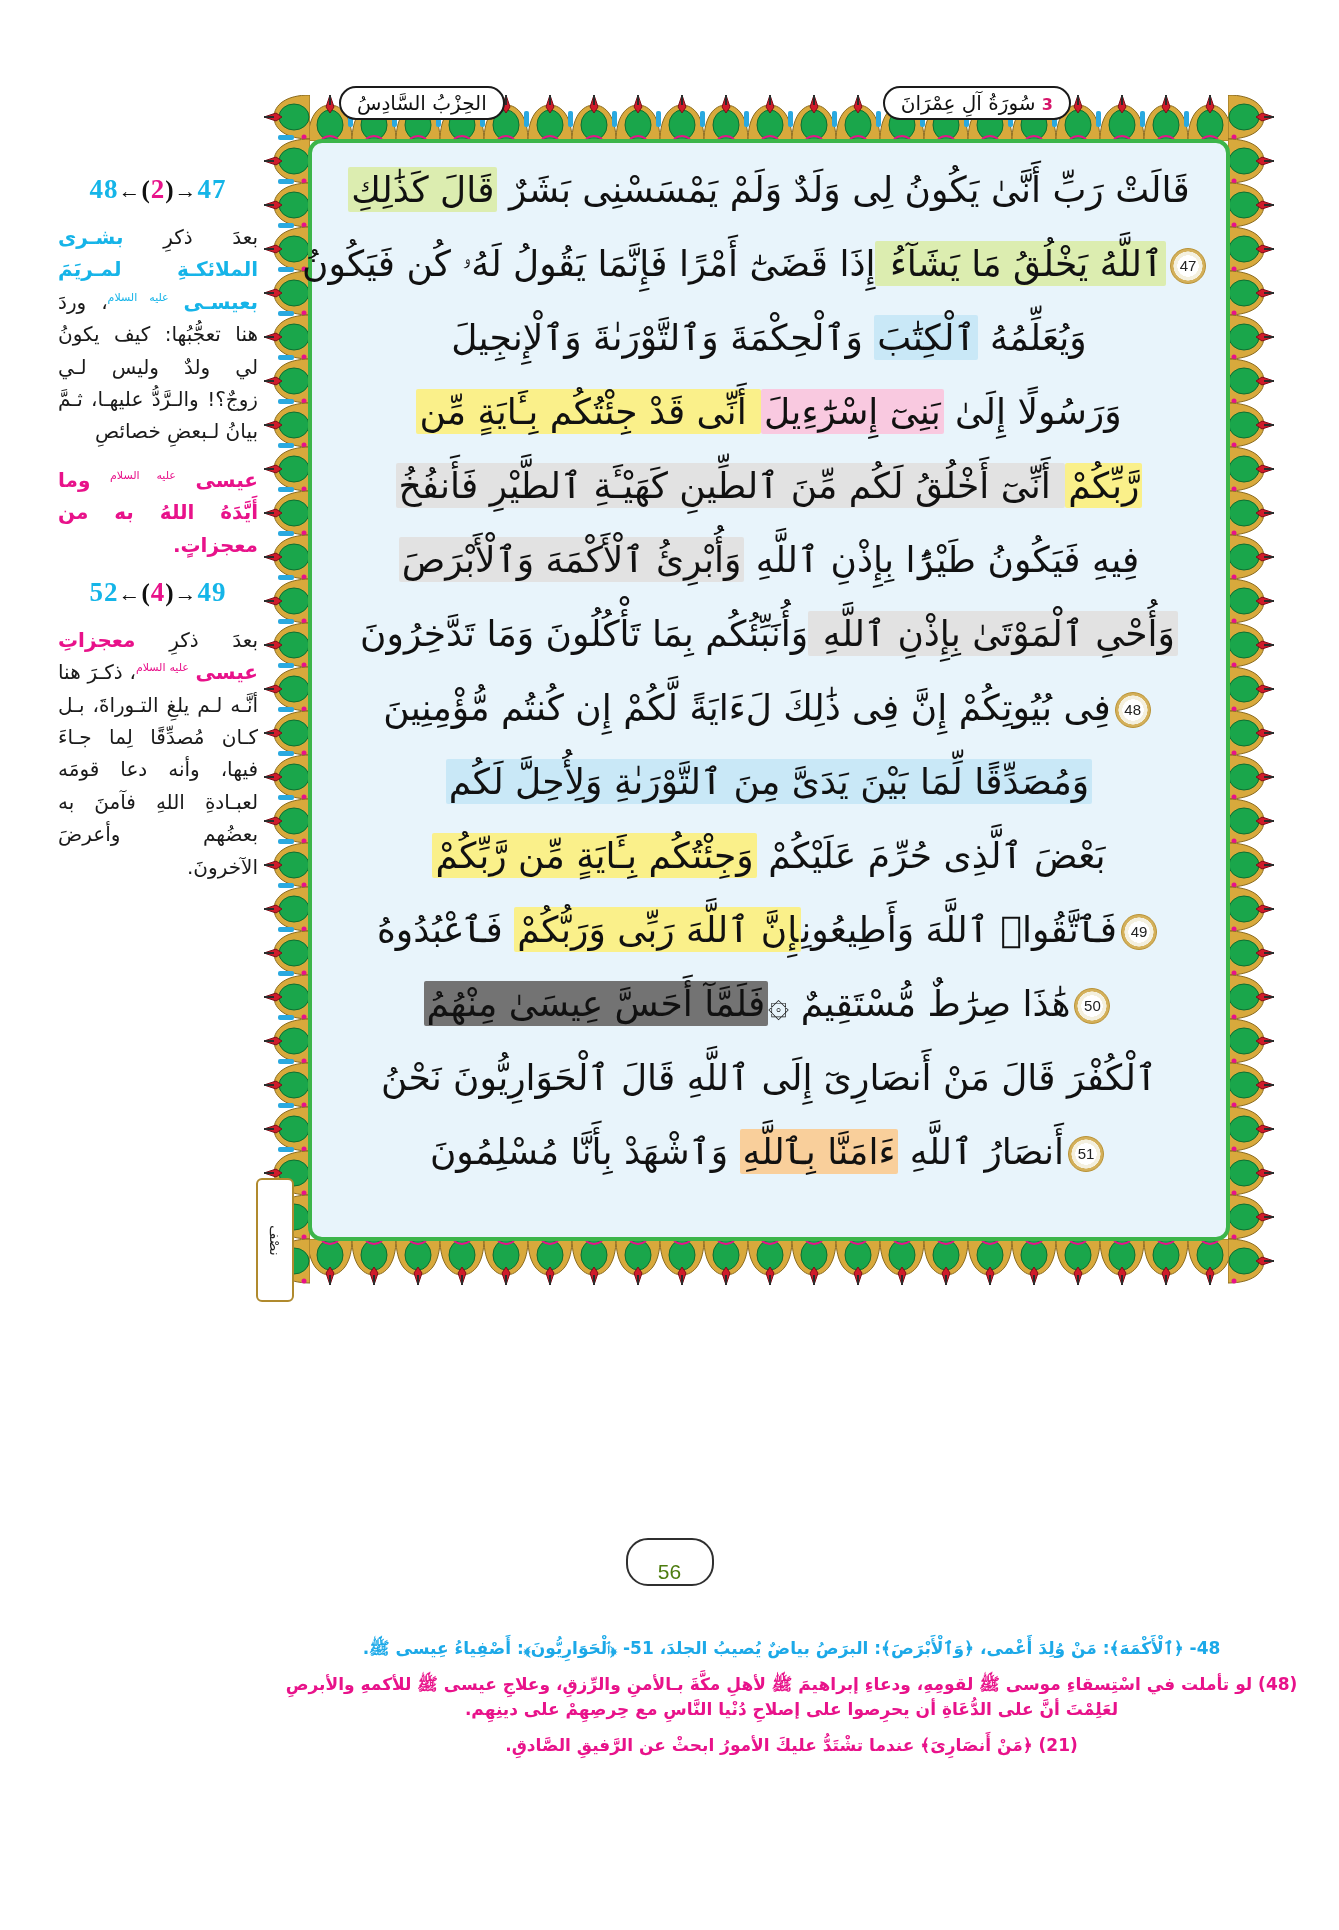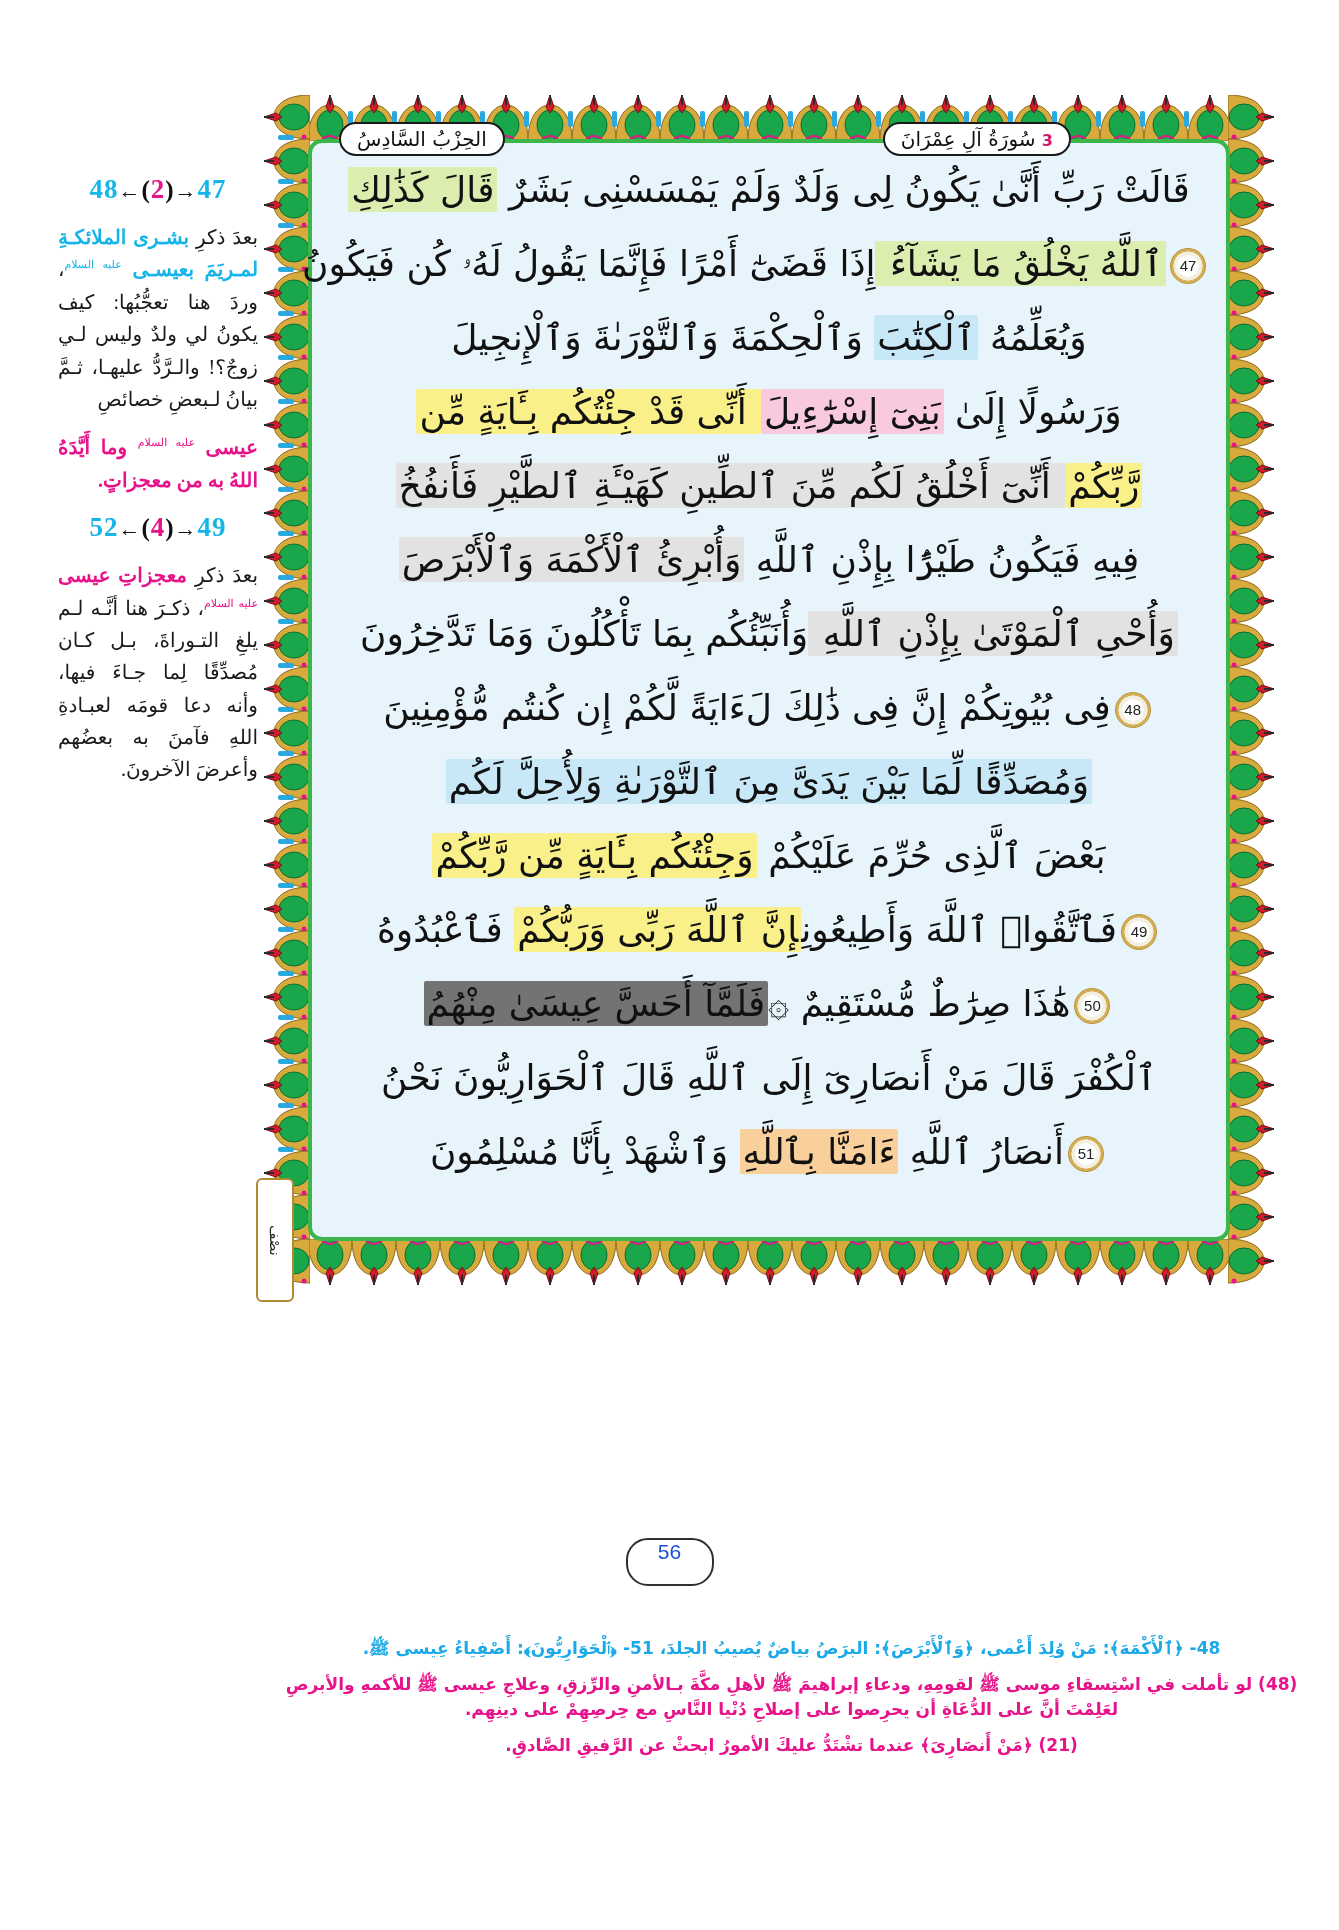--- a/index.html
+++ b/index.html
@@ -82,21 +82,20 @@
     position:absolute;
     background:#fff;
     border:2px solid #1a1a1a;
     border-radius:22px;
     padding:3px 16px;
     font-family:"DejaVu Sans","Liberation Serif",serif;
     font-size:20px;
     color:#111;
     white-space:nowrap;
     z-index:6;
-    margin-top:36px;
   }
   .cartouche.hizb{left:339px;top:86px;}
   .cartouche.surah{right:268px;top:86px;}
   .surah-no{color:#d6156a;font-size:16px;font-weight:bold;}
 
   
   .nisf{
     position:absolute;left:256px;top:1178px;
     width:34px;height:120px;
     background:#fff;
@@ -108,22 +107,22 @@
   .nisf span{
     font-family:"DejaVu Sans",serif;font-size:14px;color:#222;
     writing-mode:vertical-rl;text-orientation:mixed;
   }
 
   
   .pagenum{
     position:absolute;left:50%;transform:translateX(-50%);
     top:1538px;width:84px;height:44px;
     background:#fff;border:2px solid #2f2f2f;border-radius:22px;
-    display:flex;align-items:flex-start;justify-content:center;
-    font-family:"Liberation Sans",sans-serif;font-size:21px;color:#1d4ed8;
+    display:flex;align-items:flex-end;justify-content:center;
+    font-family:"Liberation Sans",sans-serif;font-size:21px;color:#4d7c0f;
     z-index:8;
   }
 
   
   .side{
     position:absolute;left:58px;top:170px;width:200px;
     direction:rtl;text-align:justify;
     font-family:"DejaVu Sans","Liberation Serif",serif;
   }
   .range{
@@ -131,21 +130,20 @@
     font-family:"Liberation Serif",serif;
     color:#15b5e8;margin:4px 0 14px 0;letter-spacing:1px;
     direction:ltr;
   }
   .range .paren{color:#111;font-size:25px;}
   .range .mid{color:#e8128a;}
   .range .arrow{color:#111;font-size:22px;}
   .side p{
     margin:16px 0 16px 0;font-size:20px;line-height:1.62;color:#1a1a1a;
     text-align:justify;
-    font-family:Liberation Serif, serif;
   }
   .c-blue{color:#16b4e8;}
   .c-pink{color:#e8128a;}
   .honor{font-size:11px;vertical-align:super;}
   .honor.pk{color:#e8128a;}
   .honor.bl{color:#16b4e8;}
 
   
   .footnotes{
     position:absolute;left:262px;right:18px;top:1636px;

